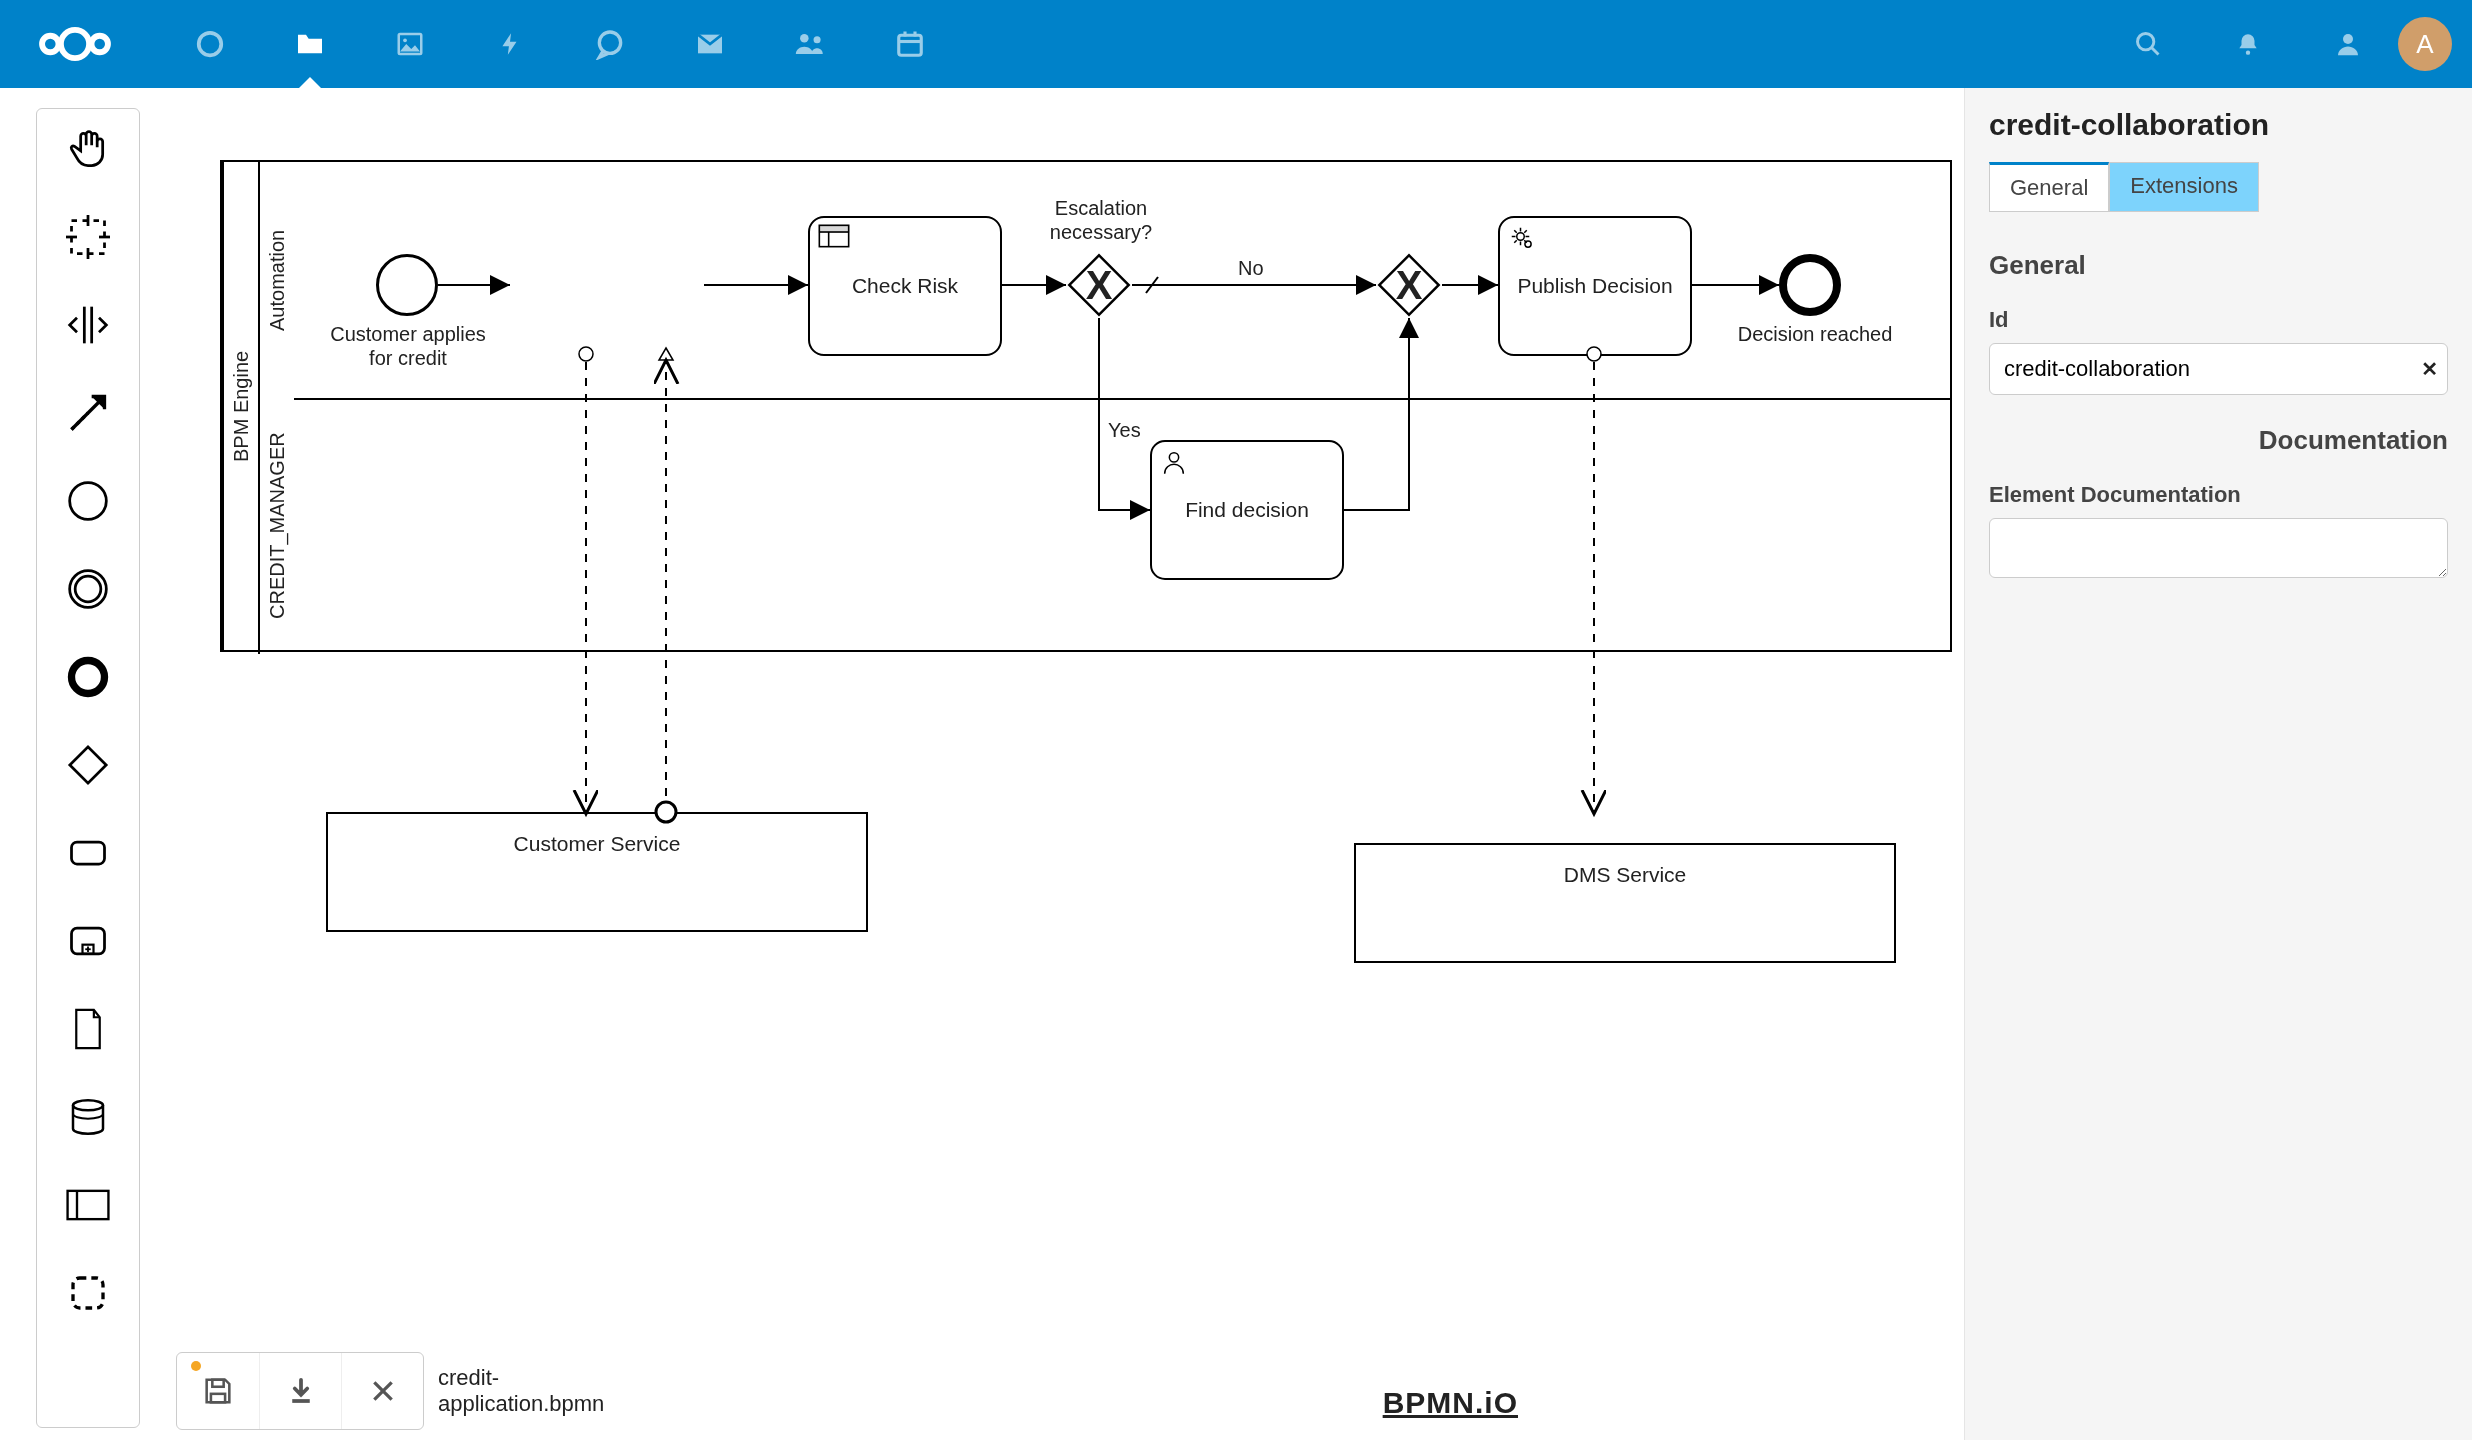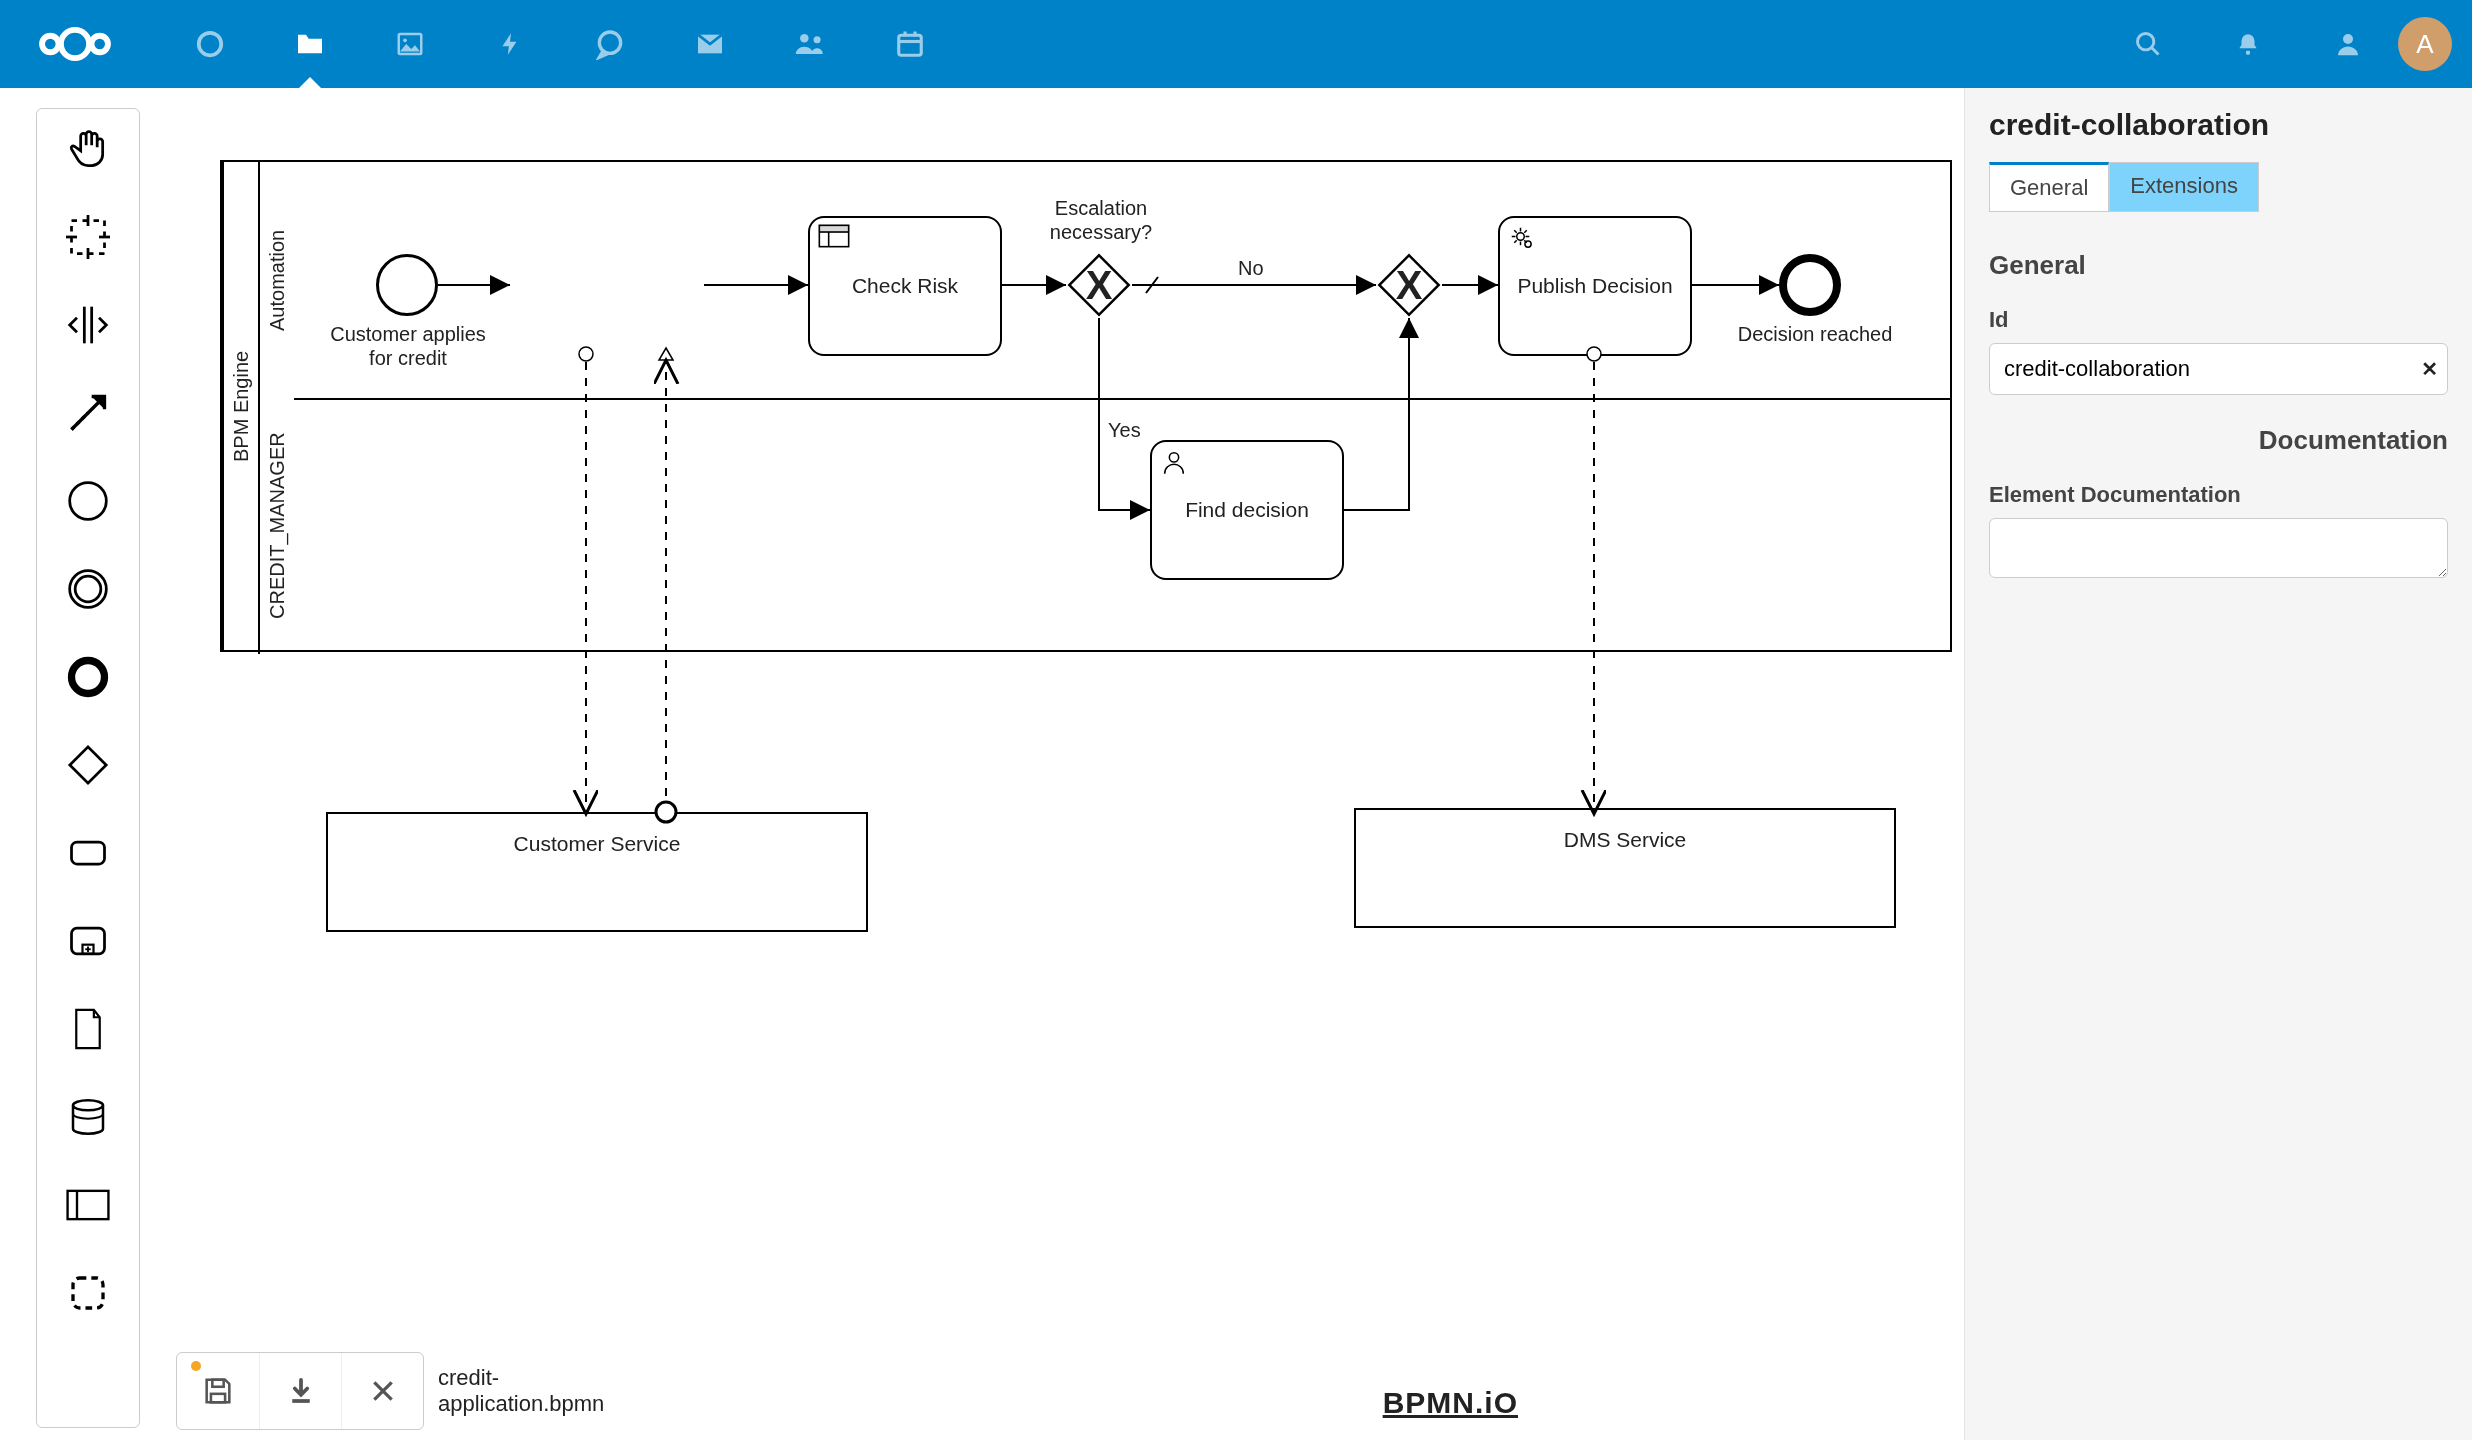--- a/index.html
+++ b/index.html
@@ -278,21 +278,21 @@
       <div class="label" style="left:876px; top:108px; width:170px; white-space:pre-line;">Escalation
 necessary?</div>
 
       <div class="gateway" style="left:1234px; top:162px;">
         <svg viewBox="0 0 70 70">
             <rect x="14" y="14" width="42" height="42" fill="#fff" stroke="#000" stroke-width="2.5" transform="rotate(45 35 35)"></rect>
           </svg>
         <div class="gx">X</div>
       </div>
 
-      <div class="task" style="left:1010px; top:352px; width:194px; height:140px;">
+      <div class="task" style="left:1010px; top:352px; width:194px; height:140px;border-radius:15px;">
         <span class="ticon"><svg width="28" height="28" viewBox="0 0 24 24" fill="none" stroke="#000" stroke-width="1.3">
               <circle cx="12" cy="8" r="4"></circle>
               <path d="M4 22c0-5 4-8 8-8s8 3 8 8"></path>
             </svg></span>
         <span>Find decision</span>
       </div>
 
       <div class="task" style="left:1358px; top:128px; width:194px; height:140px;">
         <span class="ticon"><svg width="30" height="30" viewBox="0 0 24 24" fill="none" stroke="#000" stroke-width="1.2">
               <circle cx="10" cy="10" r="3"></circle>
@@ -304,21 +304,21 @@
       <svg style="position:absolute; left:1444px; top:258px;" width="20" height="16">
           <circle cx="10" cy="8" r="7" fill="#fff" stroke="#000" stroke-width="1.5"></circle>
         </svg>
 
       <div class="event end" style="left:1639px; top:166px; width:62px; height:62px;"></div>
       <div class="label" style="left:1590px; top:234px; width:170px;">Decision reached</div>
 
       <div class="ext-pool" style="left:186px; top:724px; width:542px; height:120px;">
         <span>Customer Service</span>
       </div>
-      <div class="ext-pool" style="left:1214px; top:720px; width:542px; height:120px;">
+      <div class="ext-pool" style="left:1214px; top:755px; width:542px; height:120px;">
         <span>DMS Service</span>
       </div>
 
       <svg style="position:absolute; left:0; top:0; width:1900px; height:900px; pointer-events:none;">
         <defs>
           <marker id="arrow" markerWidth="12" markerHeight="12" refX="10" refY="5" orient="auto">
               <path d="M0,0 L10,5 L0,10 z" fill="#000"></path>
             </marker>
           <marker id="openarrow" markerWidth="14" markerHeight="14" refX="11" refY="6" orient="auto">
               <path d="M0,0 L12,6 L0,12" fill="none" stroke="#000" stroke-width="1.5"></path>

